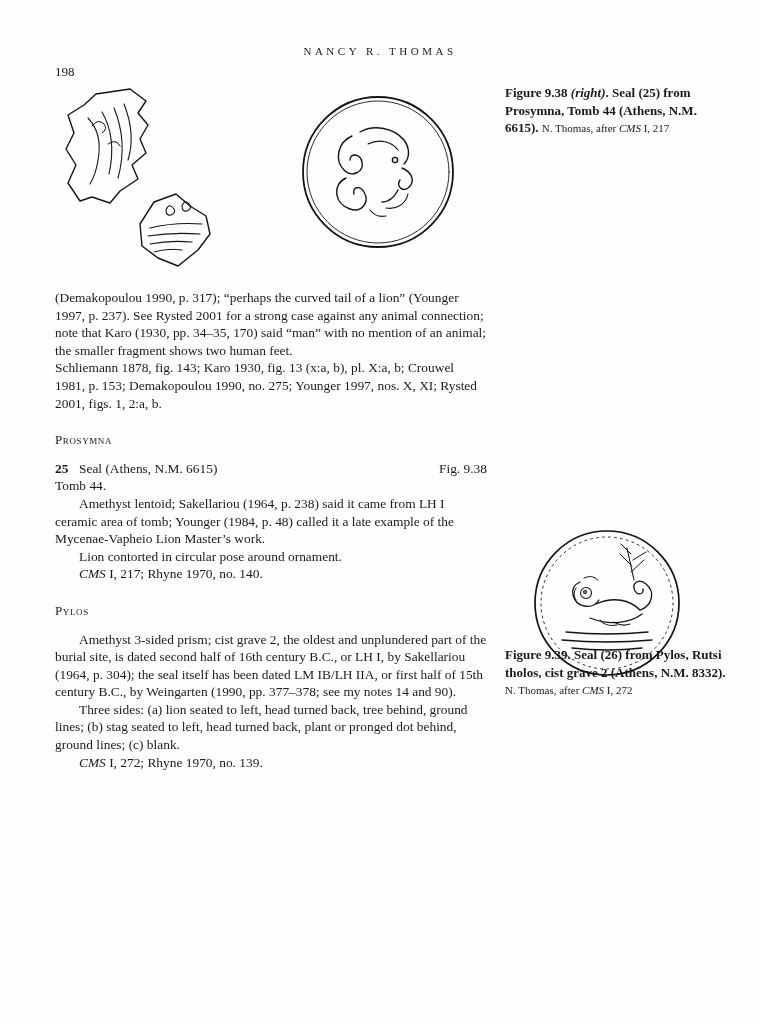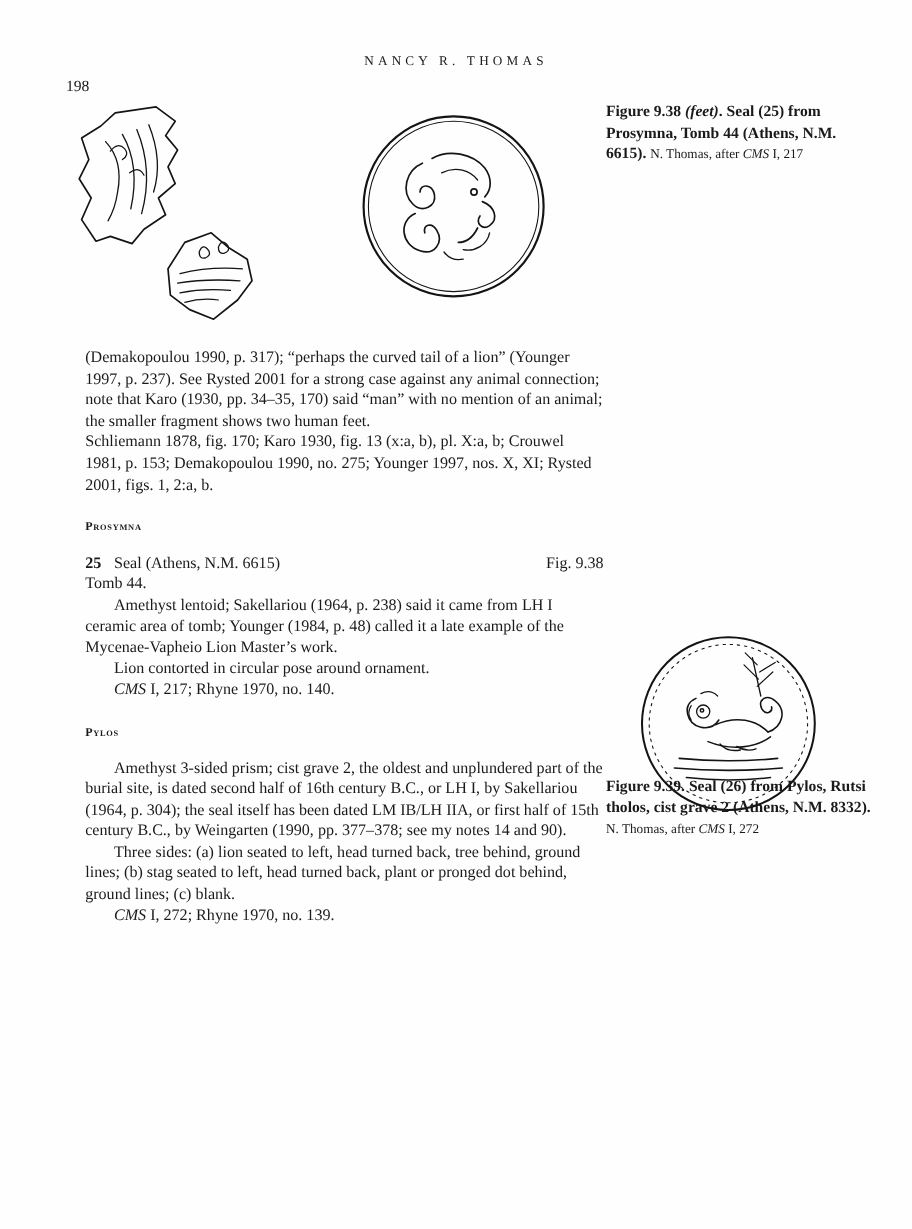--- a/index.html
+++ b/index.html
@@ -14,24 +14,24 @@
   .fig-seal938 { position:absolute; left:298px; top:92px; }
   .fig-seal939 { position:absolute; left:530px; top:526px; }
   svg path, svg circle, svg line { stroke:#141414; fill:none; }
 
   .caption-col { position:absolute; left:505px; top:84px; width:226px; }
   .caption { font-size:13px; line-height:17.5px; margin-bottom:15px; }
   .caption b { font-weight:bold; }
   .credit { font-size:11px; font-weight:normal; }
   .caption-939 { position:absolute; left:505px; top:646px; width:228px; font-size:13px; line-height:17.5px; }
 
-  .main-col { position:absolute; left:71px; top:289px; width:432px; font-size:13.4px; line-height:17.6px; }
+  .main-col { position:absolute; left:55px; top:289px; width:432px; font-size:13.4px; line-height:17.6px; }
   .main-col p { margin:0; }
   .bib { margin-top:1px; }
-  .sec-head { font-weight:bold; font-variant:small-caps; font-size:10px; letter-spacing:0.6px; margin:19px 0 11px 0; }
+  .sec-head { font-weight:normal; font-variant:small-caps; font-size:13px; letter-spacing:0.6px; margin:19px 0 11px 0; }
   .entry-head { display:flex; margin-bottom:0; }
   .entry-num { font-weight:bold; width:24px; flex:0 0 24px; }
   .entry-title { flex:1; }
   .fig-ref { flex:0 0 auto; }
   .sub-line { margin-left:24px; }
   .indent { text-indent:24px; }
   .entry { margin-bottom:15px; }
 </style>
 </head>
 <body>
@@ -99,30 +99,30 @@
         <path d="M101,46 L114,34 M102,40 L90,28 M103,34 L116,26 M101,28 L91,18" stroke-width="1"></path>
         <path d="M36,106 Q77,110 118,106"></path>
         <path d="M32,114 Q77,118 122,114"></path>
         <path d="M42,122 Q77,126 112,122"></path>
       </g>
     </svg>
   </div>
 
   <div class="caption-col">
 
-    <p class="caption"><b><span>Figure 9.38 </span><i>(feet)</i><span>. Seal (25) from Prosymna, Tomb 44 (Athens, N.M. 6615).</span></b>
+    <p class="caption"><b><span>Figure 9.38 </span><i>(right)</i><span>. Seal (25) from Prosymna, Tomb 44 (Athens, N.M. 6615).</span></b>
       <span class="credit"><span>N. Thomas, after </span><i>CMS</i><span> I, 217</span></span></p>
   </div>
 
   <p class="caption-939"><b>Figure 9.39. Seal (26) from Pylos, Rutsi tholos, cist grave 2 (Athens, N.M. 8332).</b>
     <span class="credit"><span>N. Thomas, after </span><i>CMS</i><span> I, 272</span></span></p>
 
   <div class="main-col">
     <p>(Demakopoulou 1990, p. 317); “perhaps the curved tail of a lion” (Younger 1997, p. 237). See Rysted 2001 for a strong case against any animal connection; note that Karo (1930, pp. 34–35, 170) said “man” with no mention of an animal; the smaller fragment shows two human feet.</p>
-    <p class="bib">Schliemann 1878, fig. 170; Karo 1930, fig. 13 (x:a, b), pl. X:a, b; Crouwel 1981, p. 153; Demakopoulou 1990, no. 275; Younger 1997, nos. X, XI; Rysted 2001, figs. 1, 2:a, b.</p>
+    <p class="bib">Schliemann 1878, fig. 143; Karo 1930, fig. 13 (x:a, b), pl. X:a, b; Crouwel 1981, p. 153; Demakopoulou 1990, no. 275; Younger 1997, nos. X, XI; Rysted 2001, figs. 1, 2:a, b.</p>
 
     <h2 class="sec-head">Prosymna</h2>
 
     <div class="entry">
       <div class="entry-head">
         <span class="entry-num">25</span>
         <span class="entry-title">Seal (Athens, N.M. 6615)</span>
         <span class="fig-ref">Fig. 9.38</span>
       </div>
       <p class="sub-line">Tomb 44.</p>

